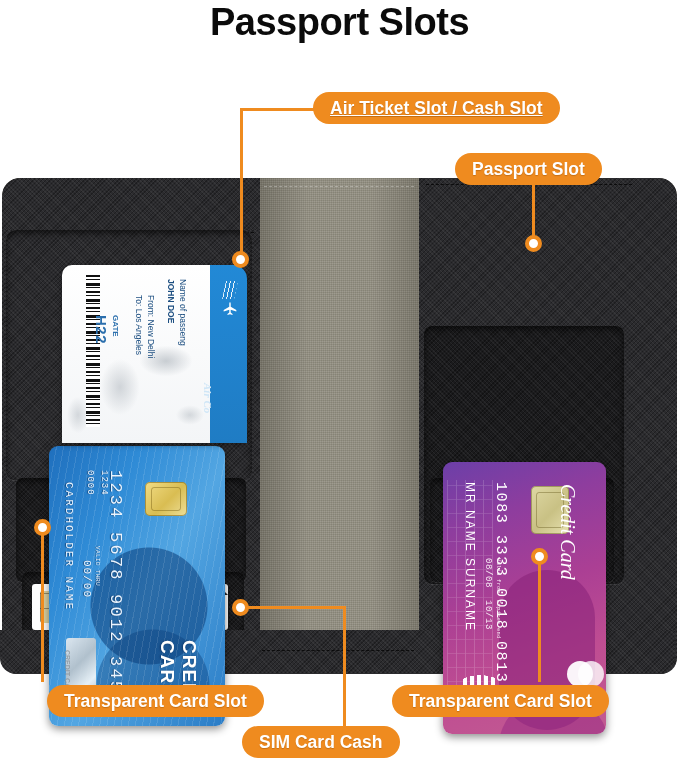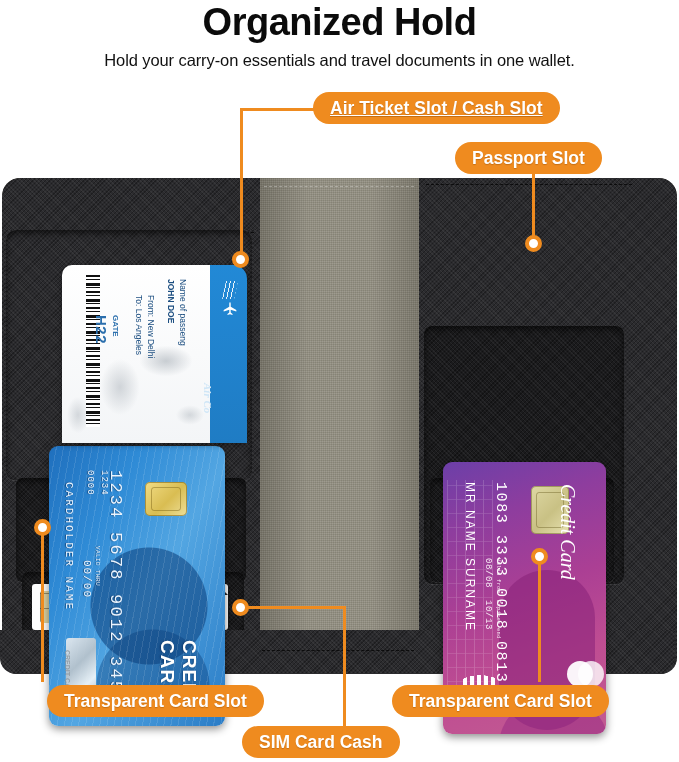--- a/index.html
+++ b/index.html
@@ -321,22 +321,21 @@
   .lead.h{height:3px;}
   .dot{
     position:absolute;width:17px;height:17px;border-radius:50%;
     background:#fff;border:4px solid #ef8b1f;box-sizing:border-box;z-index:31;
   }
 </style>
 </head>
 <body>
 
 <div id="header">
-  <div id="title">Organized Hold</div>
-  <div id="subtitle">Hold your carry-on essentials and travel documents in one wallet.</div>
+  <div id="title">Passport Slots</div>
 </div>
 
 <div id="wallet-stage">
 
   <div id="wallet-body">
     <div id="lining"></div>
     <div id="lining-shade"></div>
 
     <div id="spine" class=""></div>
     <div id="spine-sheen"></div>
@@ -443,16 +442,16 @@
 <div class="dot" style="left:34px;top:519px;"></div>
 
 <div class="lead h" style="left:240px;top:606px;width:106px;"></div>
 <div class="lead v" style="left:343px;top:606px;height:120px;"></div>
 <div class="dot" style="left:232px;top:599px;"></div>
 
 <div class="lead v" style="left:538px;top:556px;height:126px;"></div>
 <div class="dot" style="left:531px;top:548px;"></div>
 
 <div class="badge" style="left:313px;top:92px;text-decoration:underline;">Air Ticket Slot / Cash Slot</div>
-<div class="badge" style="left:455px;top:142px;">Passport Slot</div>
+<div class="badge" style="left:455px;top:153px;">Passport Slot</div>
 <div class="badge" style="left:47px;top:685px;">Transparent Card Slot</div>
 <div class="badge" style="left:242px;top:726px;">SIM Card Cash</div>
 <div class="badge" style="left:392px;top:685px;">Transparent Card Slot</div>
 
 </body></html>

